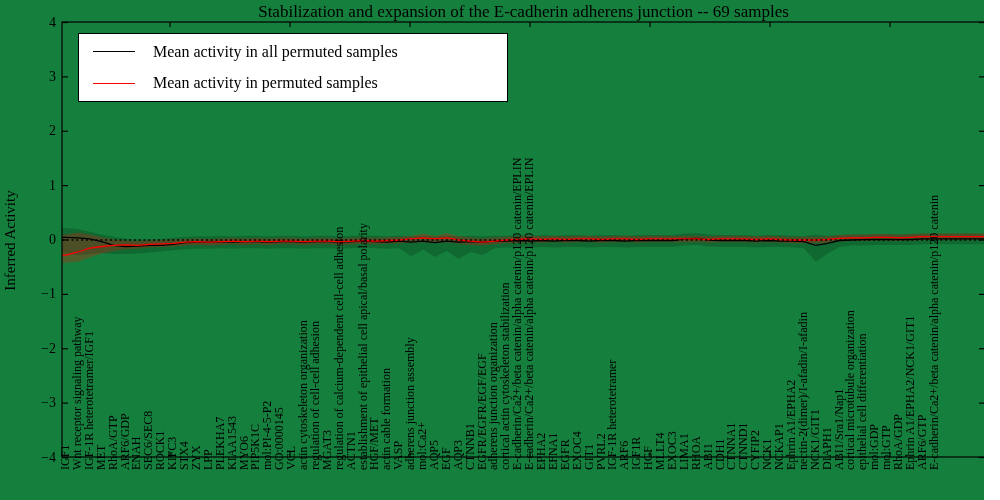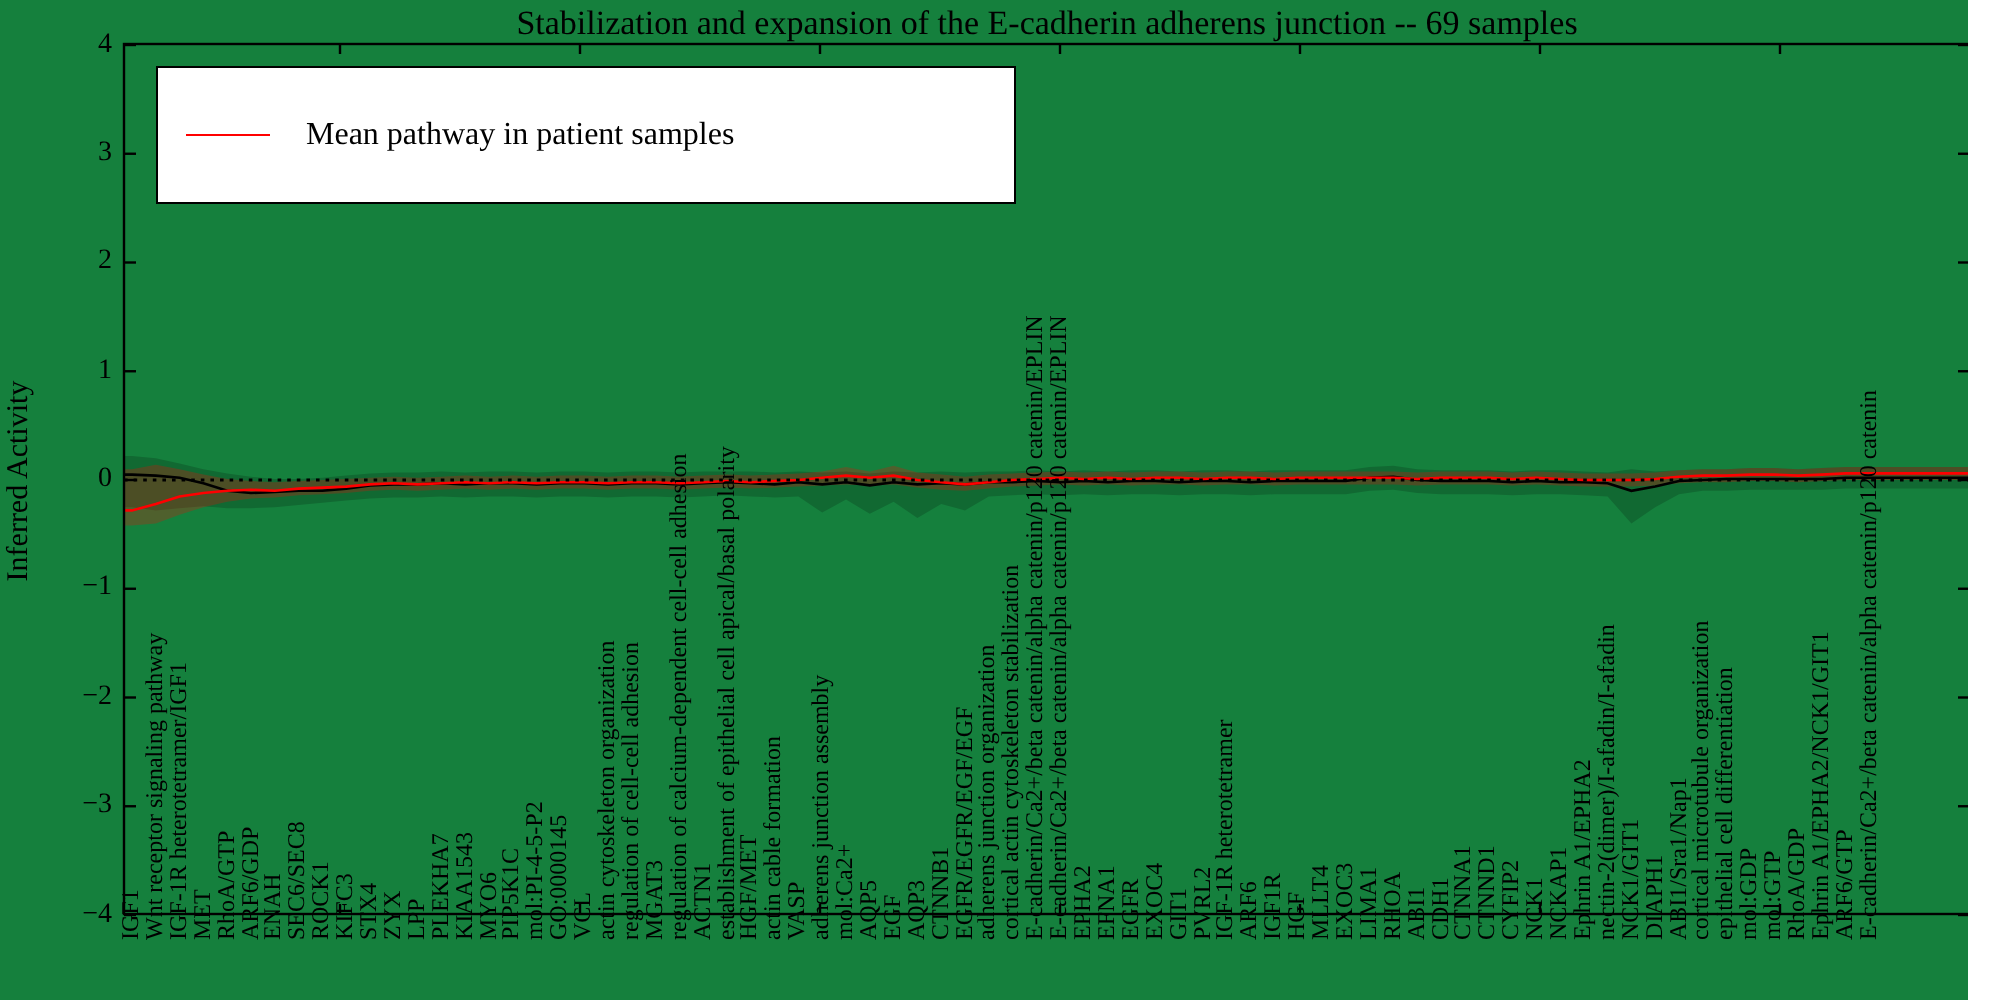--- a/index.html
+++ b/index.html
@@ -165,17 +165,21 @@
       <div class="xtick" style="left: 868.2px; top: 470px;">mol:GDP</div>
       <div class="xtick" style="left: 880.1px; top: 470px;">mol:GTP</div>
       <div class="xtick" style="left: 892px; top: 470px;">RhoA/GDP</div>
       <div class="xtick" style="left: 903.9px; top: 470px;">Ephrin A1/EPHA2/NCK1/GIT1</div>
       <div class="xtick" style="left: 915.8px; top: 470px;">ARF6/GTP</div>
       <div class="xtick" style="left: 927.7px; top: 470px;">E-cadherin/Ca2+/beta catenin/alpha catenin/p120 catenin</div>
     </div>
 
   <div class="legend">
     <div class="legend-row">
+      <span class="legend-line" style="border-top-color: rgb(0, 0, 0);"></span>
+      <span class="legend-label">Mean activity in all permuted samples</span>
+    </div>
+    <div class="legend-row">
       <span class="legend-line" style="border-top-color: rgb(255, 0, 0);"></span>
-      <span class="legend-label">Mean pathway in patient samples</span>
+      <span class="legend-label">Mean activity in permuted samples</span>
     </div>
   </div>
 </div>
 
 </body></html>

